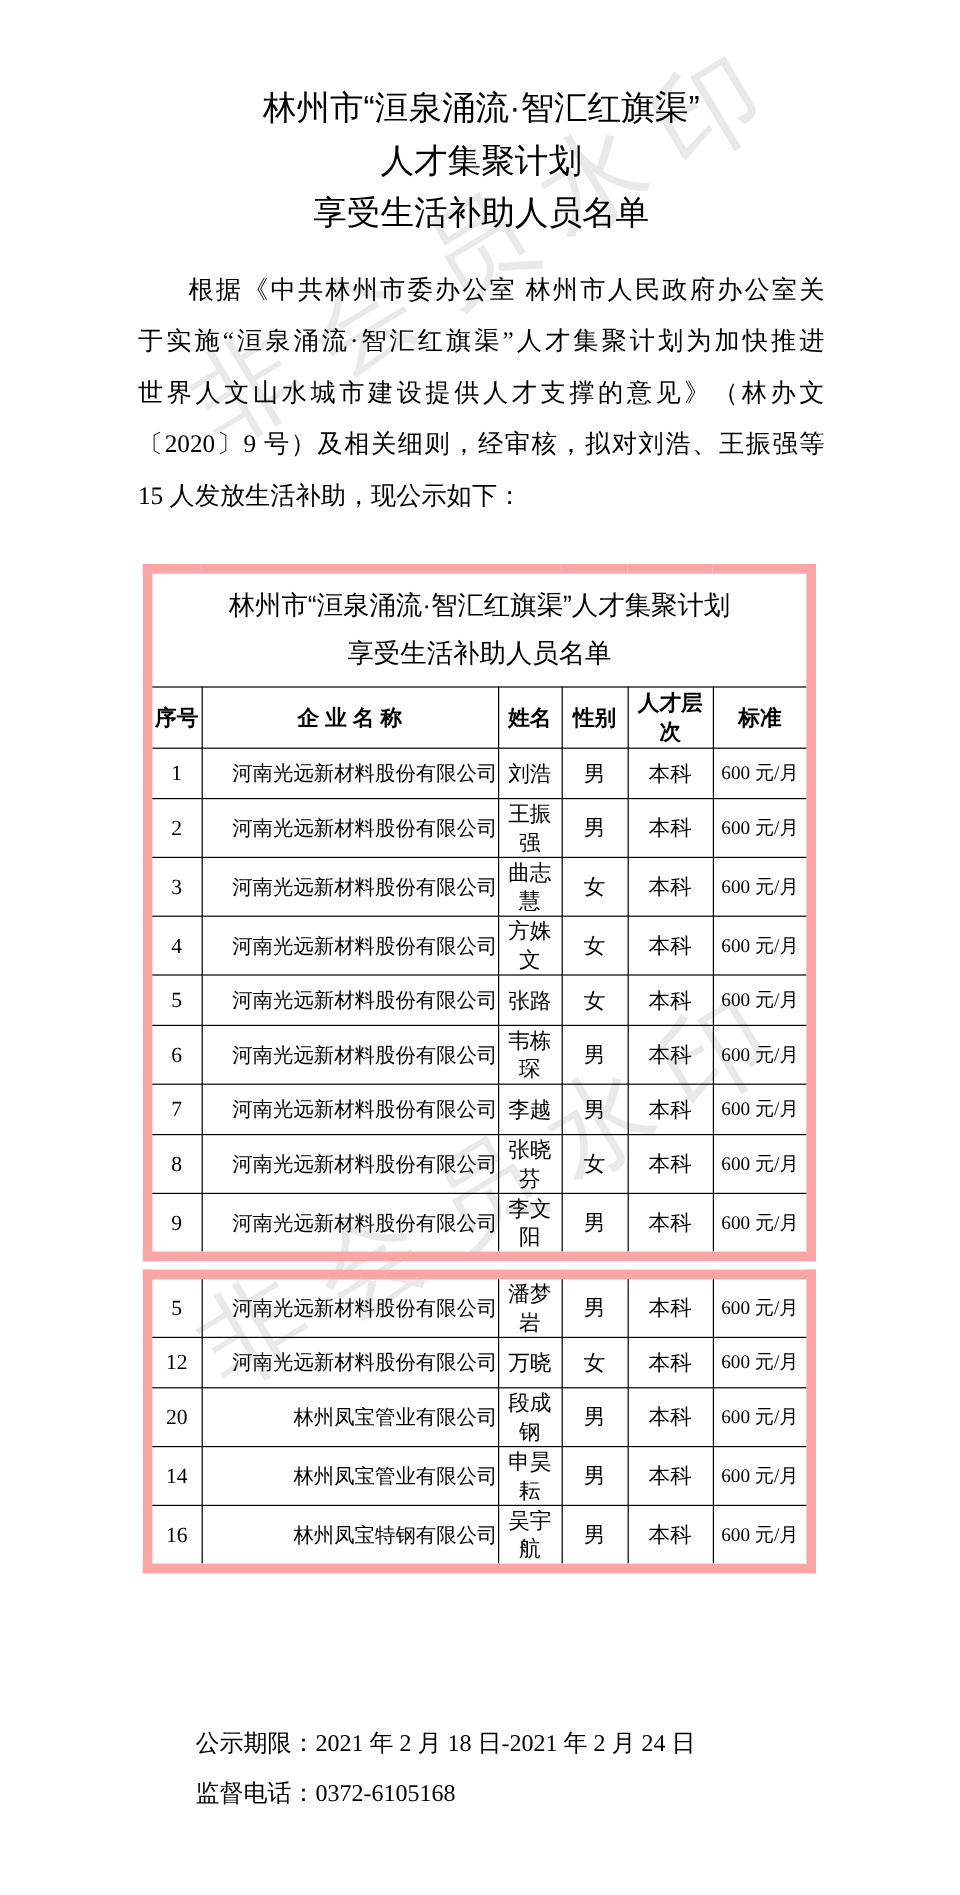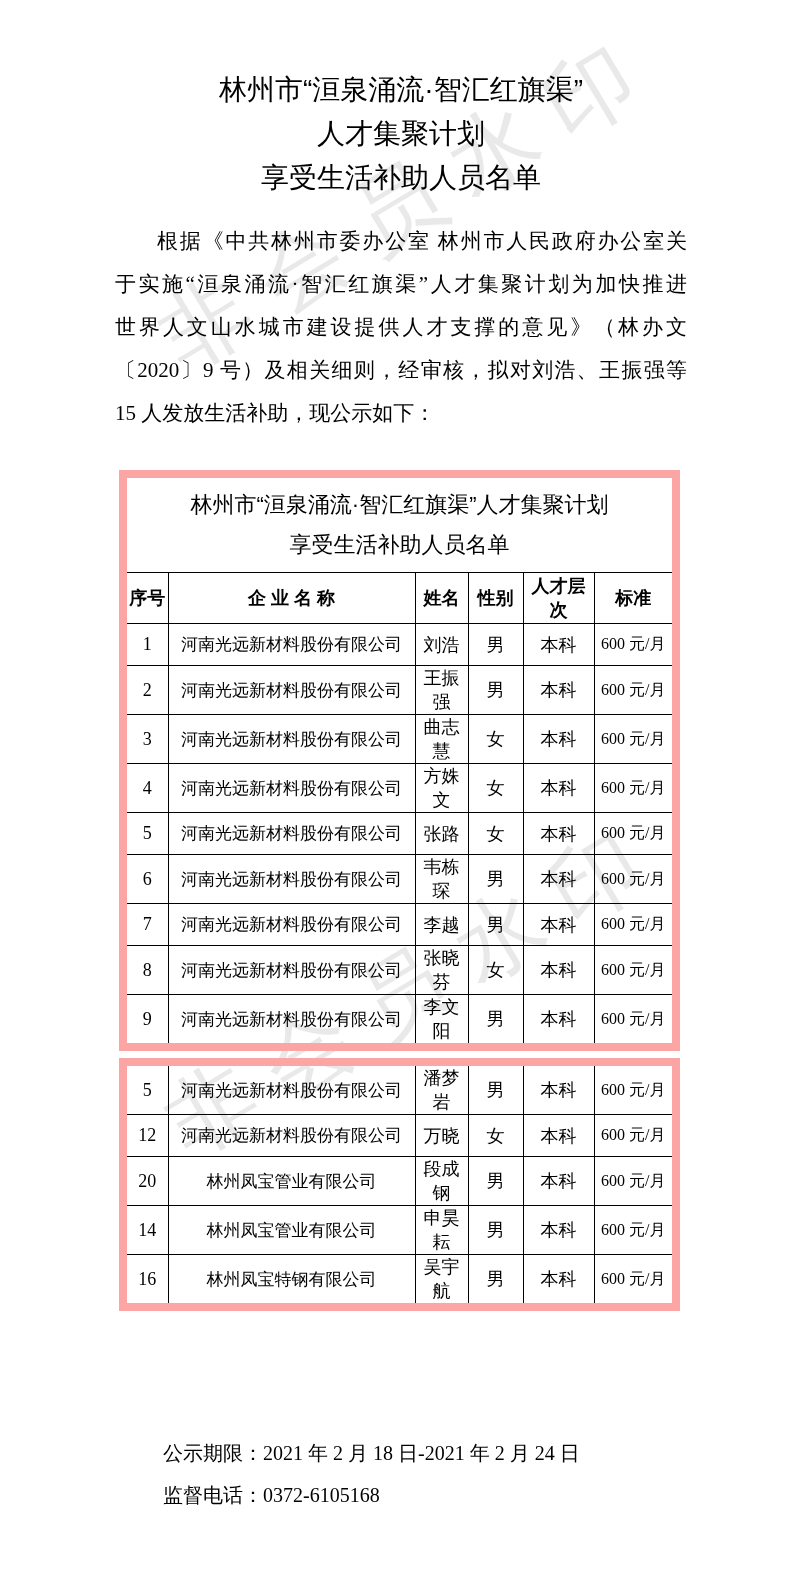--- a/index.html
+++ b/index.html
@@ -79,21 +79,21 @@
     height: 50px;
     font-size: 18px;
     font-weight: bold;
     font-family: "Liberation Sans", sans-serif;
   }
   tbody.rows td {
     height: 41px;
     font-size: 18px;
     font-family: "Liberation Serif", serif;
   }
-  tbody.rows td.col-1 { font-size: 17px; }
+  tbody.rows td.col-1 { font-size: 17px; text-align: right; }
   tbody.rows td.col-5 { font-size: 16px; }
 
   
   .footer {
     left: 163px; top: 1432px; width: 560px;
     font-size: 20px;
     line-height: 42px;
     font-family: "Liberation Serif", serif;
   }
 </style>

